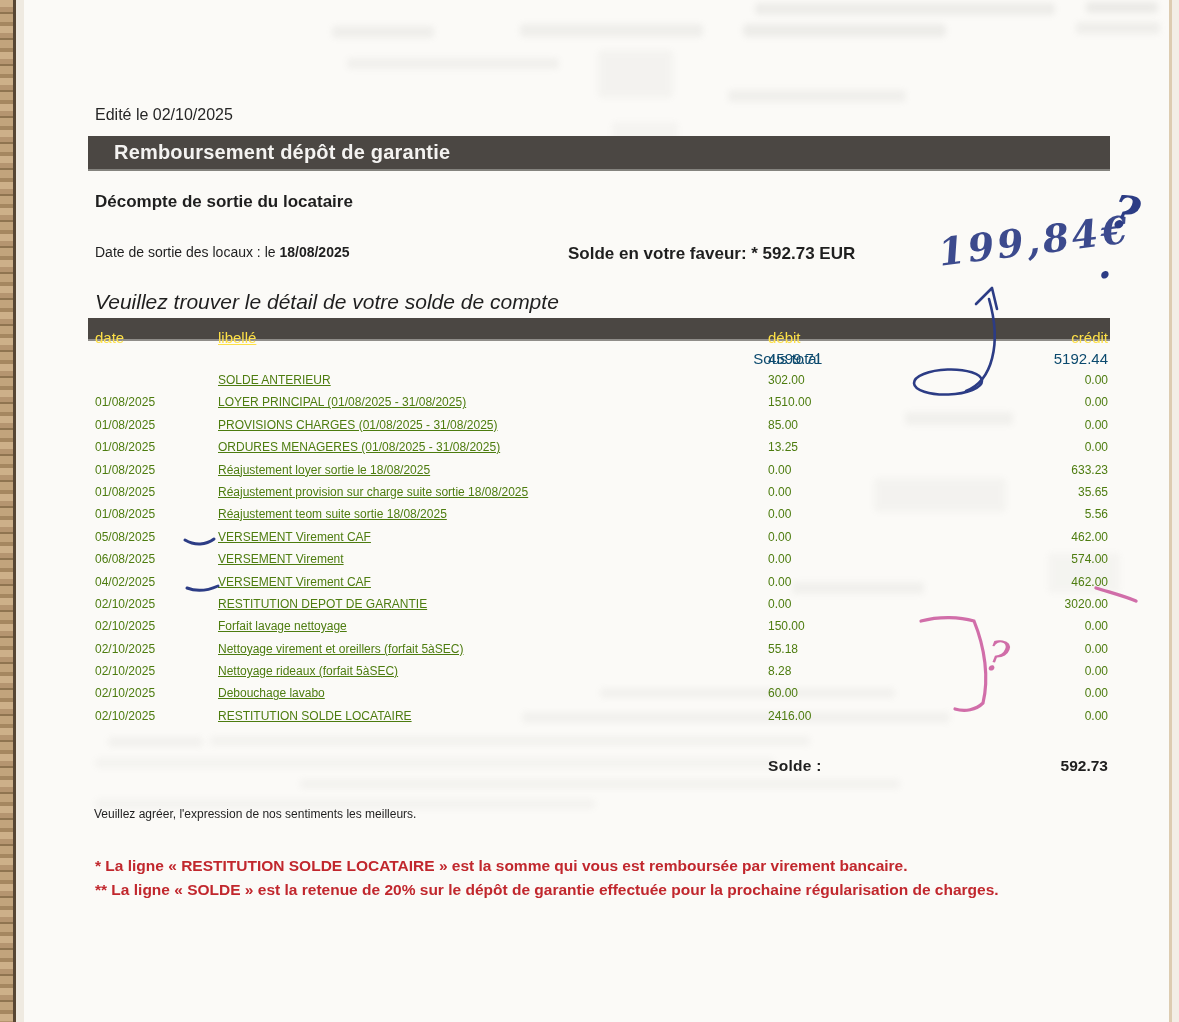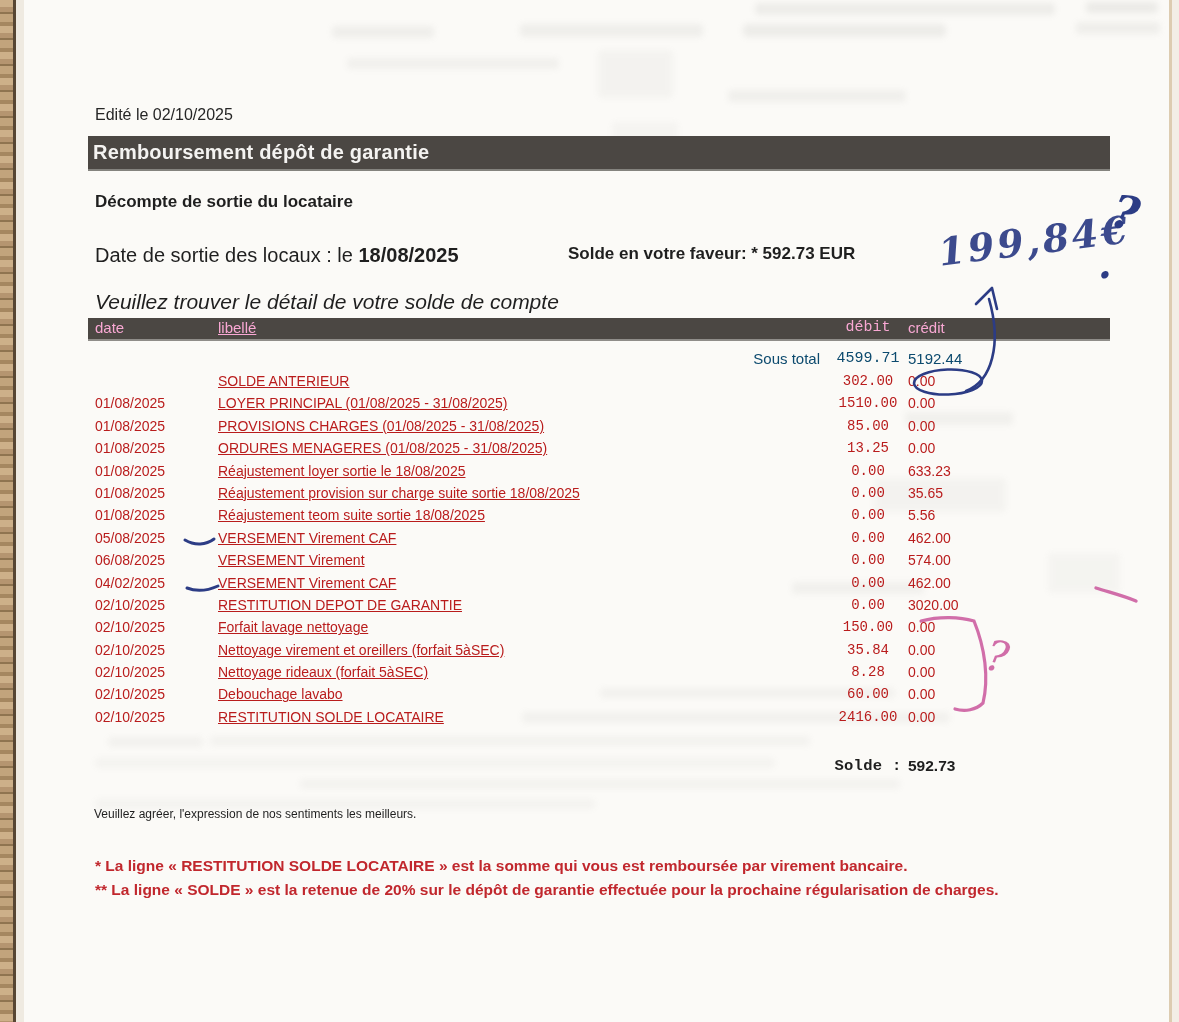--- a/index.html
+++ b/index.html
@@ -24,43 +24,43 @@
 
   .smudge{position:absolute;background:#9a9a95;filter:blur(3px);border-radius:4px;}
 
   
   .edited-line{left:95px;top:106px;font-size:16px;color:#262626;}
   .title-bar{
     left:88px;top:136px;width:1022px;height:33px;
     background:#4b4743;box-shadow:0 2px 0 rgba(35,32,28,.55);
     display:flex;align-items:center;
   }
-  .title-bar span{color:#f4f3f1;font-size:20px;font-weight:bold;padding-left:5px;letter-spacing:.2px;}
+  .title-bar span{color:#f4f3f1;font-size:20px;font-weight:bold;padding-left:26px;letter-spacing:.2px;}
   .subtitle{left:95px;top:192px;font-size:17px;font-weight:bold;}
-  .exit-line{left:95px;top:244px;font-size:20px;text-align:center;}
+  .exit-line{left:95px;top:244px;font-size:14px;text-align:center;}
   .exit-line b{font-weight:bold;}
   .balance-line{left:568px;top:244px;font-size:17px;font-weight:bold;}
   .detail-intro{left:95px;top:290px;font-size:21px;font-style:italic;}
 
   .thead-bar{
     left:88px;top:318px;width:1022px;height:21px;
     background:#4b4743;box-shadow:0 2px 0 rgba(35,32,28,.5);
   }
-  .thead-bar .cell{color:#f9a8d4;font-size:15px;top:1px;}
+  .thead-bar .cell{color:#fde047;font-size:15px;top:11px;}
   .cell{position:absolute;white-space:nowrap;}
   .c-date{left:7px;}
   .c-label{left:130px;text-decoration:underline;}
-  .c-debit{left:680px;width:200px;text-align:center;font-family:Liberation Mono, monospace;}
-  .c-credit{left:820px;width:200px;text-align:left;}
+  .c-debit{left:680px;width:200px;text-align:left;}
+  .c-credit{left:820px;width:200px;text-align:right;}
 
   .subtotal-row{left:88px;top:350px;width:1022px;height:22px;font-size:15px;color:#0c4a6e;}
   .subtotal-row .st-label{left:612px;width:120px;text-align:right;}
 
   #table-rows{left:88px;top:373px;width:1022px;}
-  .t-row{position:relative;height:22.4px;font-size:14px;color:#b91c1c;}
+  .t-row{position:relative;height:22.4px;font-size:12px;color:#4d7c0f;}
   .t-row .cell{top:0;}
 
   .solde-row{left:88px;top:757px;width:1022px;height:22px;font-size:15.5px;font-weight:bold;color:#1e1e1e;}
   .solde-row .c-debit{letter-spacing:.3px;}
 
   .closing-line{left:94px;top:807px;font-size:12px;}
   .footnote{left:95px;font-size:15.5px;font-weight:bold;color:#c1272d;}
   .fn1{top:857px;}
   .fn2{top:881px;}
 
@@ -203,21 +203,21 @@
     </div>
     <div class="t-row">
       <span class="cell c-date">02/10/2025</span>
       <span class="cell c-label">Forfait lavage nettoyage</span>
       <span class="cell c-debit">150.00</span>
       <span class="cell c-credit">0.00</span>
     </div>
     <div class="t-row">
       <span class="cell c-date">02/10/2025</span>
       <span class="cell c-label">Nettoyage virement et oreillers (forfait 5àSEC)</span>
-      <span class="cell c-debit">35.84</span>
+      <span class="cell c-debit">55.18</span>
       <span class="cell c-credit">0.00</span>
     </div>
     <div class="t-row">
       <span class="cell c-date">02/10/2025</span>
       <span class="cell c-label">Nettoyage rideaux (forfait 5àSEC)</span>
       <span class="cell c-debit">8.28</span>
       <span class="cell c-credit">0.00</span>
     </div>
     <div class="t-row">
       <span class="cell c-date">02/10/2025</span>

